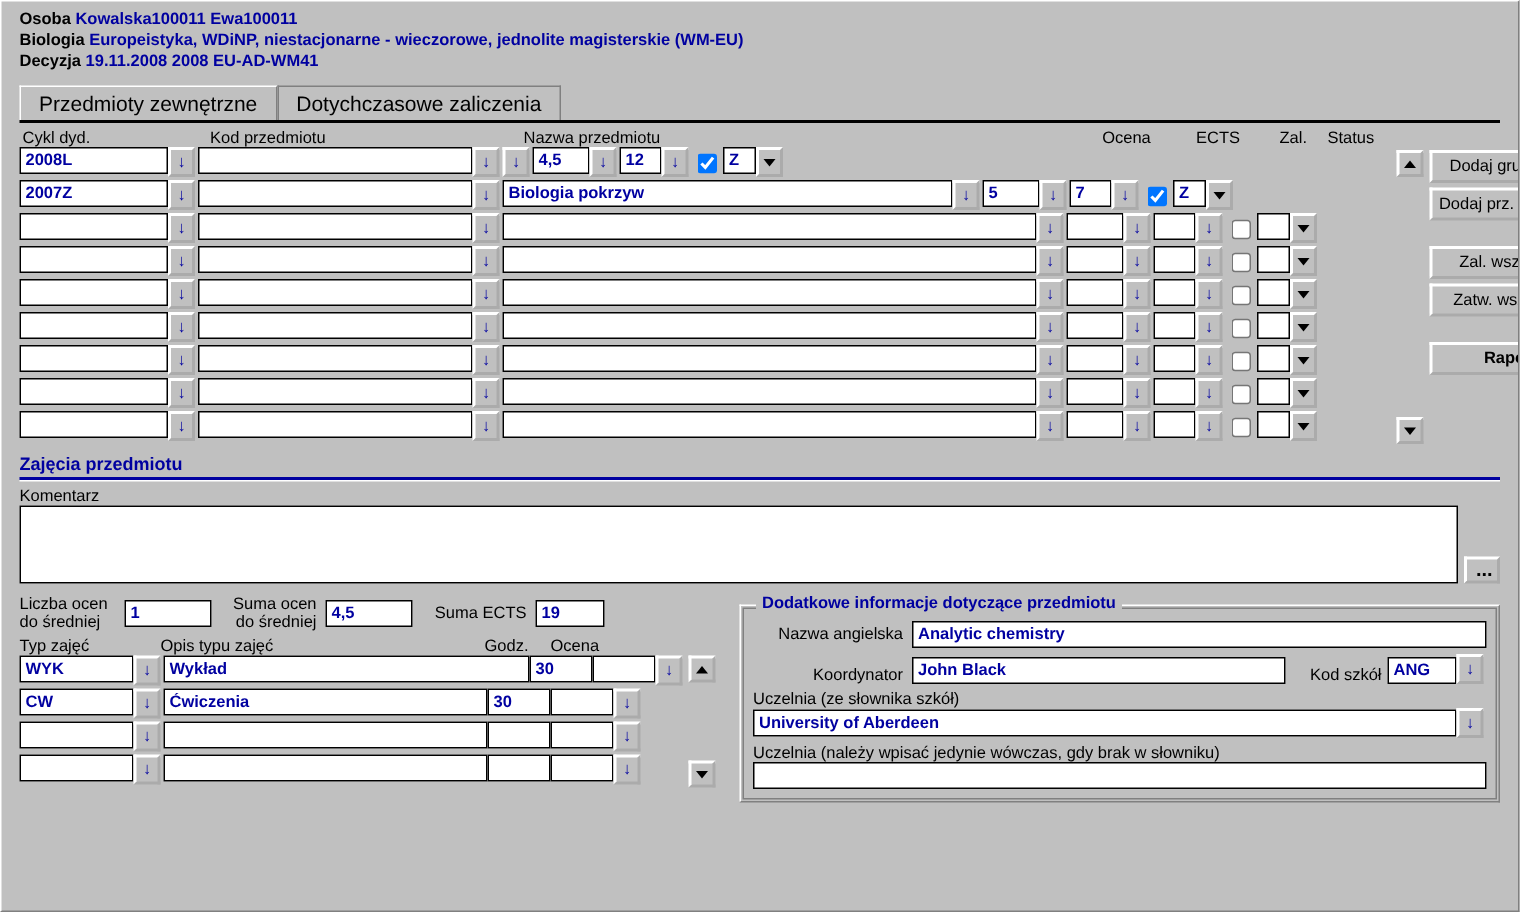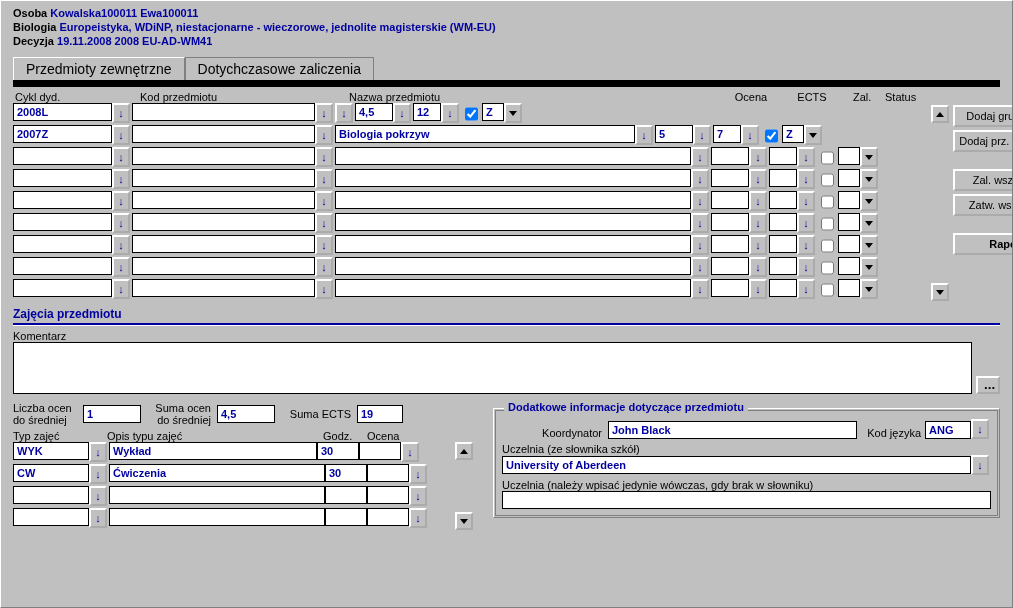--- a/index.html
+++ b/index.html
@@ -4,21 +4,21 @@
 <style>
 html,body{margin:0;padding:0;font-family:Tahoma,Arial,sans-serif;font-size:11px;background:#c0c0c0;}
 .window{width:1013px;height:608px;background:#c0c0c0;border:1px solid #808080;border-top-color:#fff;border-left-color:#fff;box-sizing:border-box;position:relative;overflow:hidden;}
 .header{padding:6px 12px 8px 12px;}
 .header-row{margin-bottom:2px;}
 .hlabel{color:#000;font-weight:bold;display:inline-block;}
 .hvalue{color:#0000a0;font-weight:bold;}
 .tabs{display:flex;margin-left:12px;}
 .tab{background:#c0c0c0;border:1px solid #808080;border-top-color:#fff;border-left-color:#fff;border-bottom:none;padding:3px 12px;cursor:pointer;font-size:14px;}
 .tab.inactive{border-top-color:#808080;border-left-color:#808080;}
-.content{border-top:7px solid #000000;margin:0 12px 0 12px;padding-top:4px;}
+.content{border-top:2px solid #000000;margin:0 12px 0 12px;padding-top:4px;}
 .grid-headers{display:flex;gap:0;margin-bottom:0;}
 .grid-headers div{font-size:11px;color:#000;padding:0 2px;}
 .grid-body{}
 .grid-row{display:flex;margin-bottom:2px;height:20px;}
 input.field{background:#fff;border:1px solid #000;color:#0000a0;font-weight:bold;font-family:inherit;font-size:11px;padding:1px 3px;height:18px;box-sizing:border-box;}
 input.field:read-only{}
 .btn-arrow{width:18px;height:20px;background:#c0c0c0;border:2px outset #fff;box-sizing:border-box;cursor:pointer;display:inline-flex;align-items:center;justify-content:center;color:#0000a0;font-weight:bold;font-size:11px;margin-right:2px;}
 .combo-btn{width:18px;height:20px;background:#c0c0c0;border:2px outset #fff;box-sizing:border-box;cursor:pointer;display:inline-flex;align-items:center;justify-content:center;}
 .combo-btn::after{content:"";border-left:4px solid transparent;border-right:4px solid transparent;border-top:5px solid #000;}
 input[type=checkbox]{margin:2px 4px 0 4px;}
@@ -248,21 +248,21 @@
         <div style="width:18px;"></div>
         <div class="lbl" style="width:216px;">Opis typu zajęć</div>
         <div class="lbl" style="width:44px;">Godz.</div>
         <div class="lbl" style="width:44px;">Ocena</div>
       </div>
       <div style="display:flex;">
         <div id="bottom-grid" style="flex:1;">
               <div class="grid-row">
                 <input class="field" style="width: 76px;" value="WYK">
                 <div class="btn-arrow">↓</div>
-                <input class="field" style="width: 208px;" value="Wykład">
+                <input class="field" style="width: 244px;" value="Wykład">
                 <input class="field" style="width: 42px;" value="30">
                 <input class="field" style="width: 42px;" value="">
                 <div class="btn-arrow">↓</div>
               </div>
               <div class="grid-row">
                 <input class="field" style="width: 76px;" value="CW">
                 <div class="btn-arrow">↓</div>
                 <input class="field highlight" style="width: 216px;" value="Ćwiczenia">
                 <input class="field" style="width: 42px;" value="30">
                 <input class="field" style="width: 42px;" value="">
@@ -289,24 +289,28 @@
           <div class="scrollbtn up"></div>
           <div style="flex:1;"></div>
           <div class="scrollbtn down"></div>
         </div>
       </div>
     </div>
 
     <div style="flex:1;">
       <div class="fieldset">
         <div class="legend">Dodatkowe informacje dotyczące przedmiotu</div>
+        <div style="display:flex;align-items:center;margin-bottom:4px;">
+          <div class="lbl" style="width:100px;text-align:right;padding-right:6px;">Nazwa angielska</div>
+          <input class="field" style="flex: 1 1 0%;" value="Analytic chemistry">
+        </div>
         <div style="display:flex;align-items:flex-end;margin-bottom:4px;">
           <div class="lbl" style="width:100px;text-align:right;padding-right:6px;">Koordynator</div>
           <input class="field" style="flex: 1 1 0%;" value="John Black">
-          <div class="lbl" style="width:64px;text-align:right;padding-right:4px;">Kod języka</div>
+          <div class="lbl" style="width:64px;text-align:right;padding-right:4px;">Kod szkół</div>
           <input class="field" style="width: 46px;" value="ANG">
           <div class="btn-arrow">↓</div>
         </div>
         <div class="lbl">Uczelnia (ze słownika szkół)</div>
         <div style="display:flex;align-items:center;margin-bottom:4px;">
           <input class="field" style="flex: 1 1 0%;" value="University of Aberdeen">
           <div class="btn-arrow">↓</div>
         </div>
         <div class="lbl">Uczelnia (należy wpisać jedynie wówczas, gdy brak w słowniku)</div>
         <input class="field" style="width: 100%;" value="">

